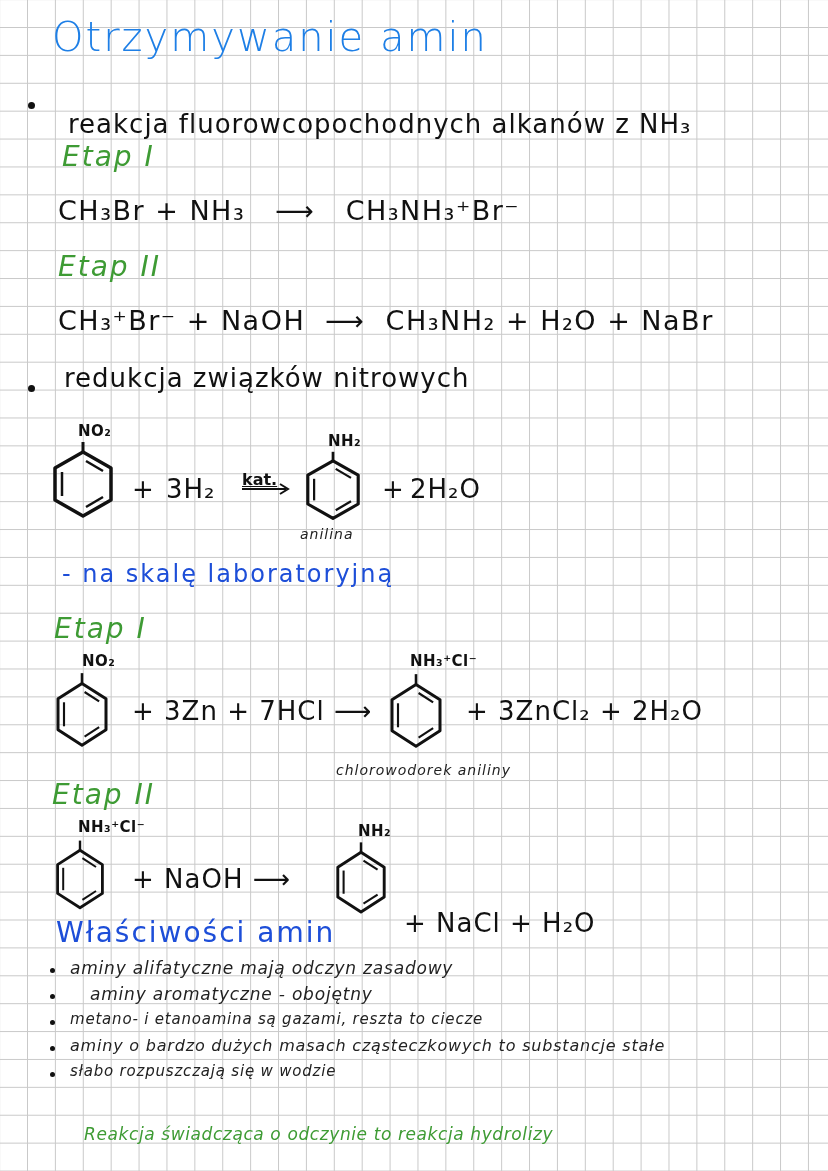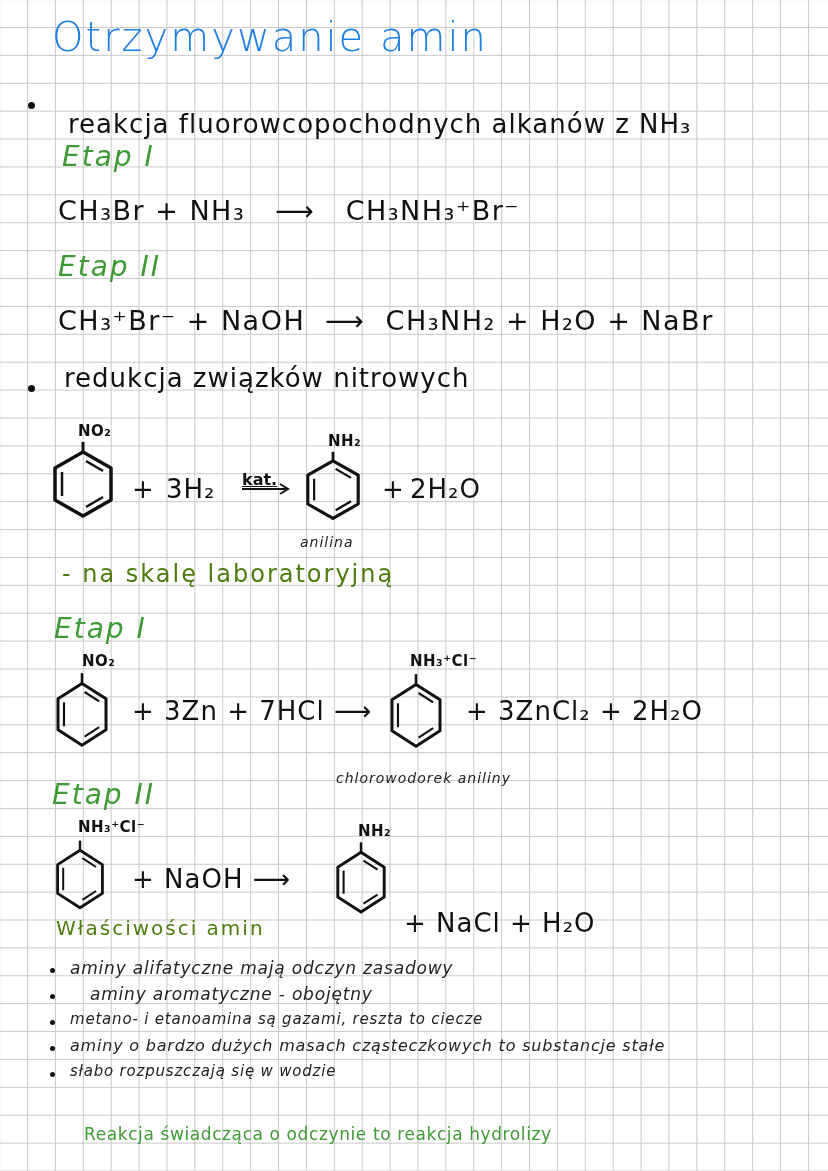--- a/index.html
+++ b/index.html
@@ -10,33 +10,33 @@
         linear-gradient(to right, #c9c9c9 1px, transparent 1px),
         linear-gradient(to bottom, #c9c9c9 1px, transparent 1px);
       background-size: 27.9px 27.9px;
       background-position: 27px 27px;
       font-family: "DejaVu Sans", sans-serif;
       color: #111;
     }
     .abs { position: absolute; white-space: nowrap; }
     .hand { font-family: "DejaVu Sans", sans-serif; letter-spacing: 1px; }
     .title { color: #1e7fe6; font-size: 40px; font-weight: 300; letter-spacing: 2px; }
-    .subtitle { color: #4d7c0f; font-size: 24px; letter-spacing: 2px; }
+    .subtitle { color: #1d4ed8; font-size: 24px; letter-spacing: 2px; }
     .green { color: #3e9b34; }
     .etap { font-size: 28px; font-style: italic; letter-spacing: 2px; }
     .eq { font-size: 27px; letter-spacing: 1.5px; color: #111; text-align: center; }
     .eq-small { font-size: 26px; letter-spacing: 1px; color: #111; }
     .bullet-big { font-size: 26px; color: #111; }
     .note { font-size: 17px; color: #222; letter-spacing: 0.8px; font-style: italic; }
-    .label-small { font-size: 14px; color: #222; font-style: italic; letter-spacing: 1px; margin-top: 8px; }
+    .label-small { font-size: 14px; color: #222; font-style: italic; letter-spacing: 1px; }
     .ring { position: absolute; }
     .sub-label { font-size: 15px; font-weight: bold; letter-spacing: 0.5px; color: #111; }
     .dot { display: inline-block; width: 7px; height: 7px; border-radius: 50%; background: #111; }
     .dot-s { display: inline-block; width: 5px; height: 5px; border-radius: 50%; background: #111; }
-    .green-note { font-size: 17px; color: #3e9b34; letter-spacing: 0.6px; }
+    .green-note { font-size: 17px; color: #3e9b34; font-style: italic; letter-spacing: 0.6px; }
   </style>
 </head>
 <body>
 
 <div class="abs title hand" style="left:52px; top:14px;">Otrzymywanie amin</div>
 
 <div class="abs" style="left:28px; top:94px;"><span class="dot"></span></div>
 <div class="abs bullet-big hand" style="left:68px; top:82px;margin-top:27px;">reakcja fluorowcopochodnych alkanów z NH₃</div>
 
 <div class="abs etap green hand" style="left:62px; top:140px;">Etap I</div>
@@ -119,21 +119,21 @@
 <div class="abs sub-label" style="left:358px; top:822px;">NH₂</div>
 <svg class="ring" style="left:332px; top:840px;" width="58" height="76" viewBox="0 0 70 90">
   <line x1="35" y1="2" x2="35" y2="14" stroke="#111" stroke-width="3"></line>
   <polygon points="35,14 63,32 63,68 35,86 7,68 7,32" fill="none" stroke="#111" stroke-width="3.5" stroke-linejoin="round"></polygon>
   <line x1="14" y1="36" x2="14" y2="64" stroke="#111" stroke-width="2.5"></line>
   <line x1="38" y1="24" x2="55" y2="35" stroke="#111" stroke-width="2.5"></line>
   <line x1="38" y1="76" x2="55" y2="65" stroke="#111" stroke-width="2.5"></line>
 </svg>
 <div class="abs eq-small hand" style="left:404px; top:864px;margin-top:44px;">+ NaCl + H₂O</div>
 
-<div class="abs subtitle hand" style="left:56px; top:916px; font-size:20px;">Właściwości amin</div>
+<div class="abs subtitle hand" style="left:56px; top:916px; font-size:28px;">Właściwości amin</div>
 
 <div class="abs" style="left:50px; top:962px;">
   <div style="position:relative; height:26px;">
     <span class="dot-s" style="position:absolute; left:0; top:6px;"></span>
     <span class="note" style="position:absolute; left:20px; top:-4px;">aminy alifatyczne mają odczyn zasadowy</span>
   </div>
   <div style="position:relative; height:26px;">
     <span class="dot-s" style="position:absolute; left:0; top:6px;"></span>
     <span class="note" style="position:absolute; left:20px; top:-4px;margin-left:20px;">aminy aromatyczne - obojętny</span>
   </div>

